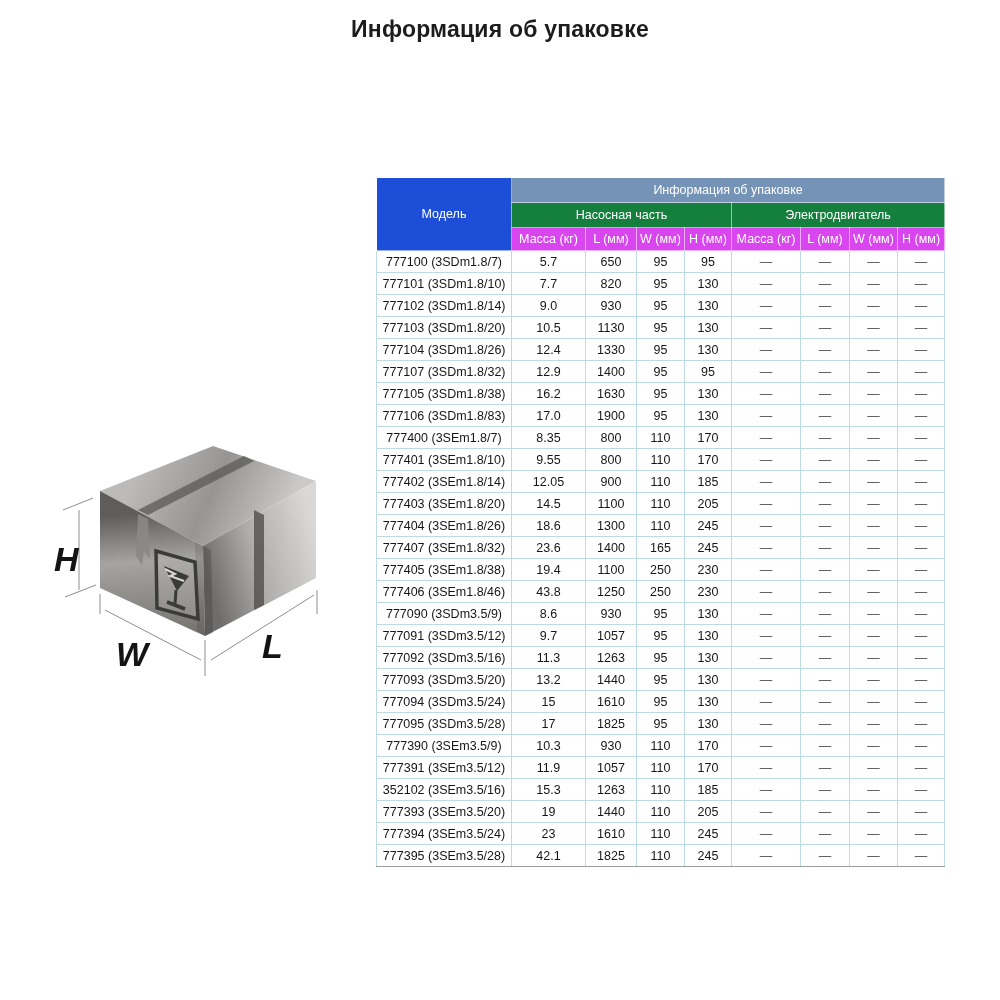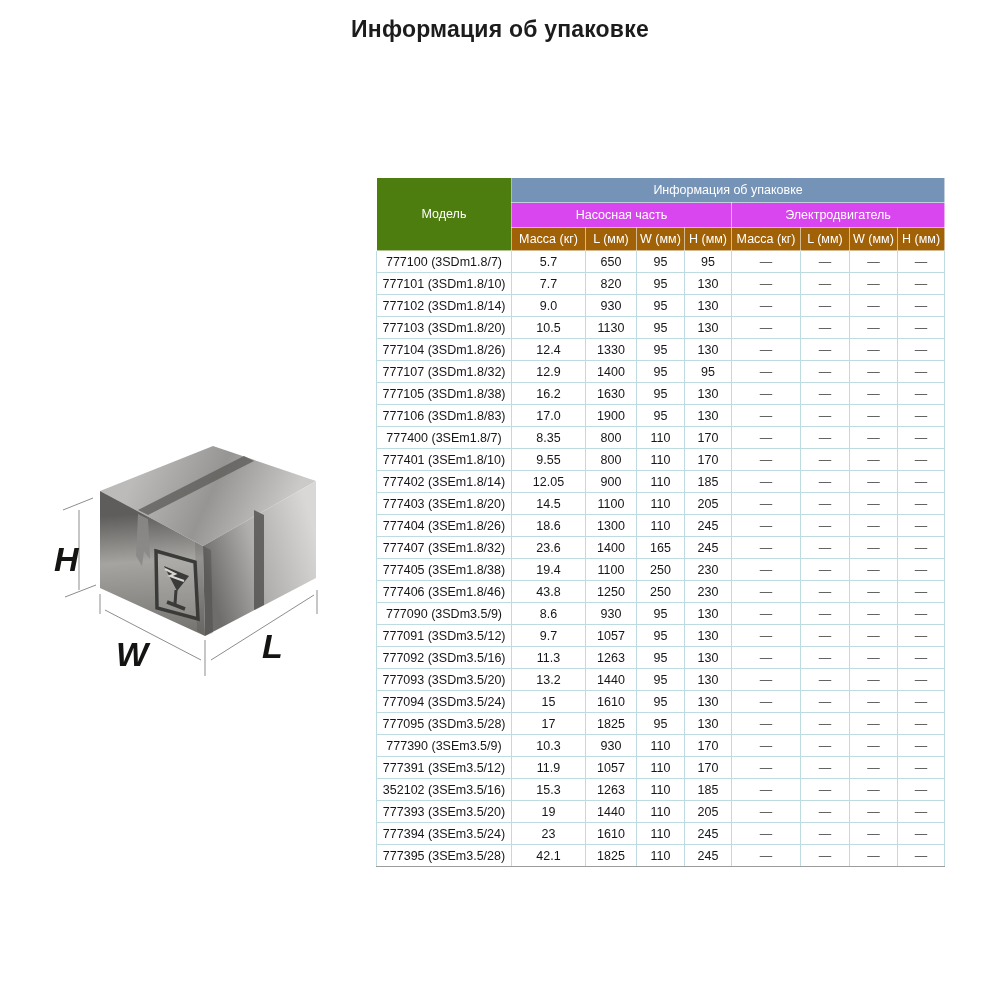--- a/index.html
+++ b/index.html
@@ -19,24 +19,24 @@
     font-size:34px;fill:#141412;}
   
   table.pack{
     position:absolute;left:376px;top:177px;width:568px;
     border-collapse:collapse;table-layout:fixed;
   }
   table.pack th{
     color:#ffffff;font-weight:400;font-size:12.5px;padding:0;
     border:1px solid rgba(255,255,255,.55);
   }
-  th.model-head{background:#4d7c0f;font-size:13px;}
+  th.model-head{background:#1d4ed8;font-size:13px;}
   th.band1{background:#7593b6;height:24px;}
-  th.group{background:#d946ef;height:24px;}
-  th.sub{background:#a16207;height:22px;}
+  th.group{background:#15803d;height:24px;}
+  th.sub{background:#d946ef;height:22px;}
   table.pack td{
     height:21px;padding:0;text-align:center;vertical-align:middle;
     font-size:12.5px;color:#161616;border:1px solid #bcdce2;background:#ffffff;
   }
   table.pack td:nth-child(n+6){color:#4c4c4c;}
   table.pack tbody tr:last-child td{border-bottom:1px solid #9c9c9c;margin-left:48px;}
 </style>
 </head>
 <body>
 

